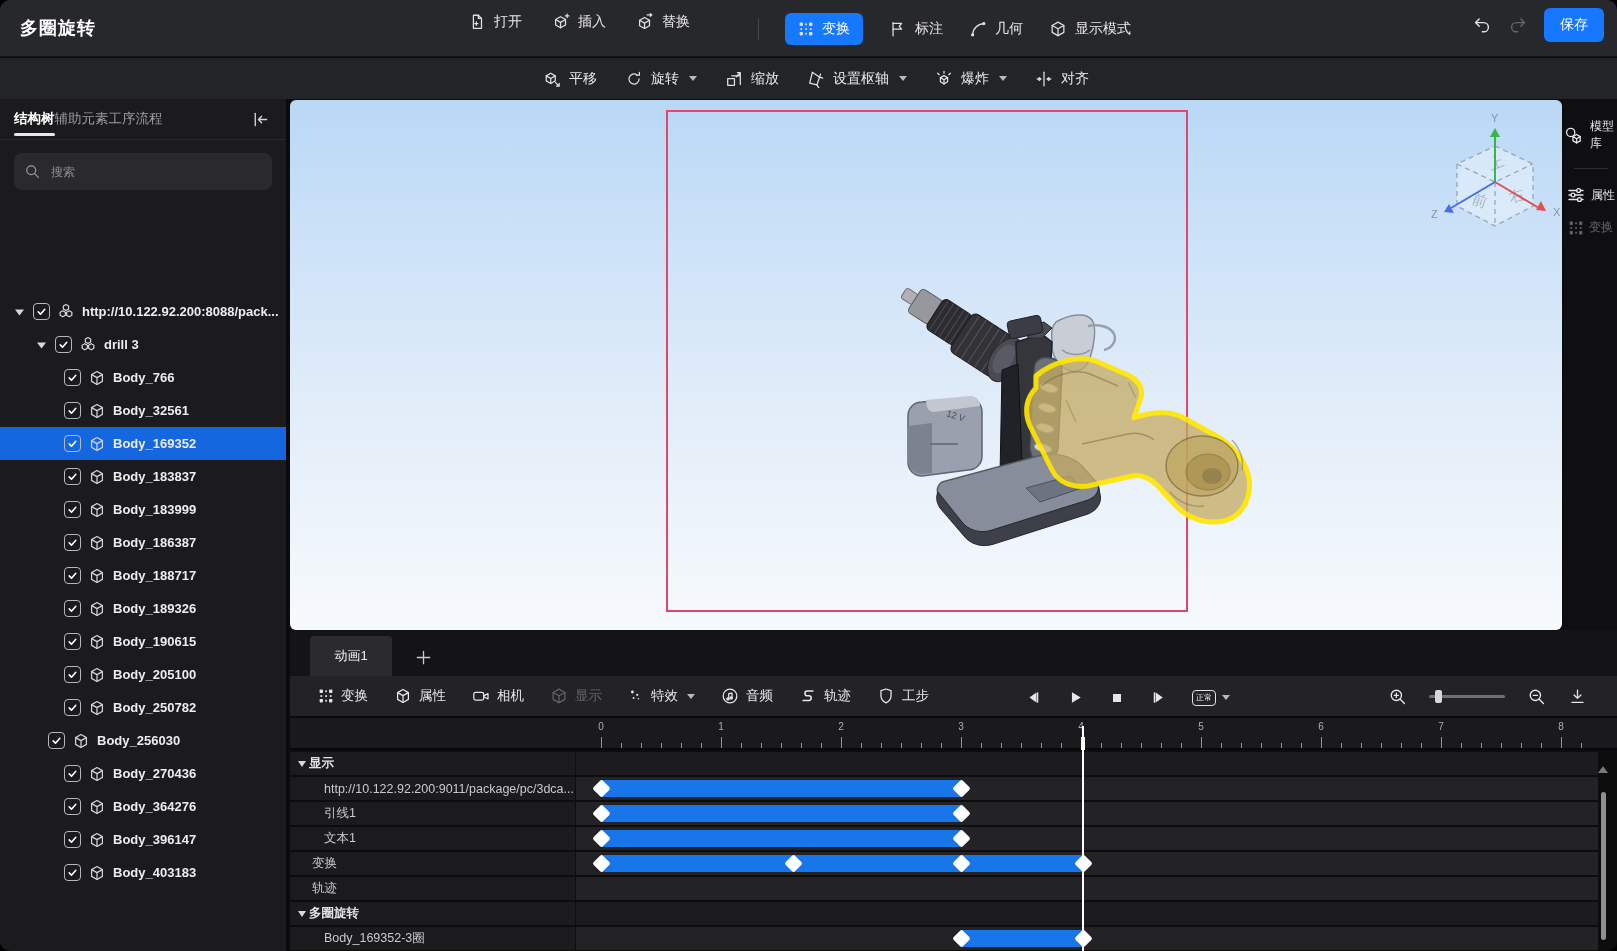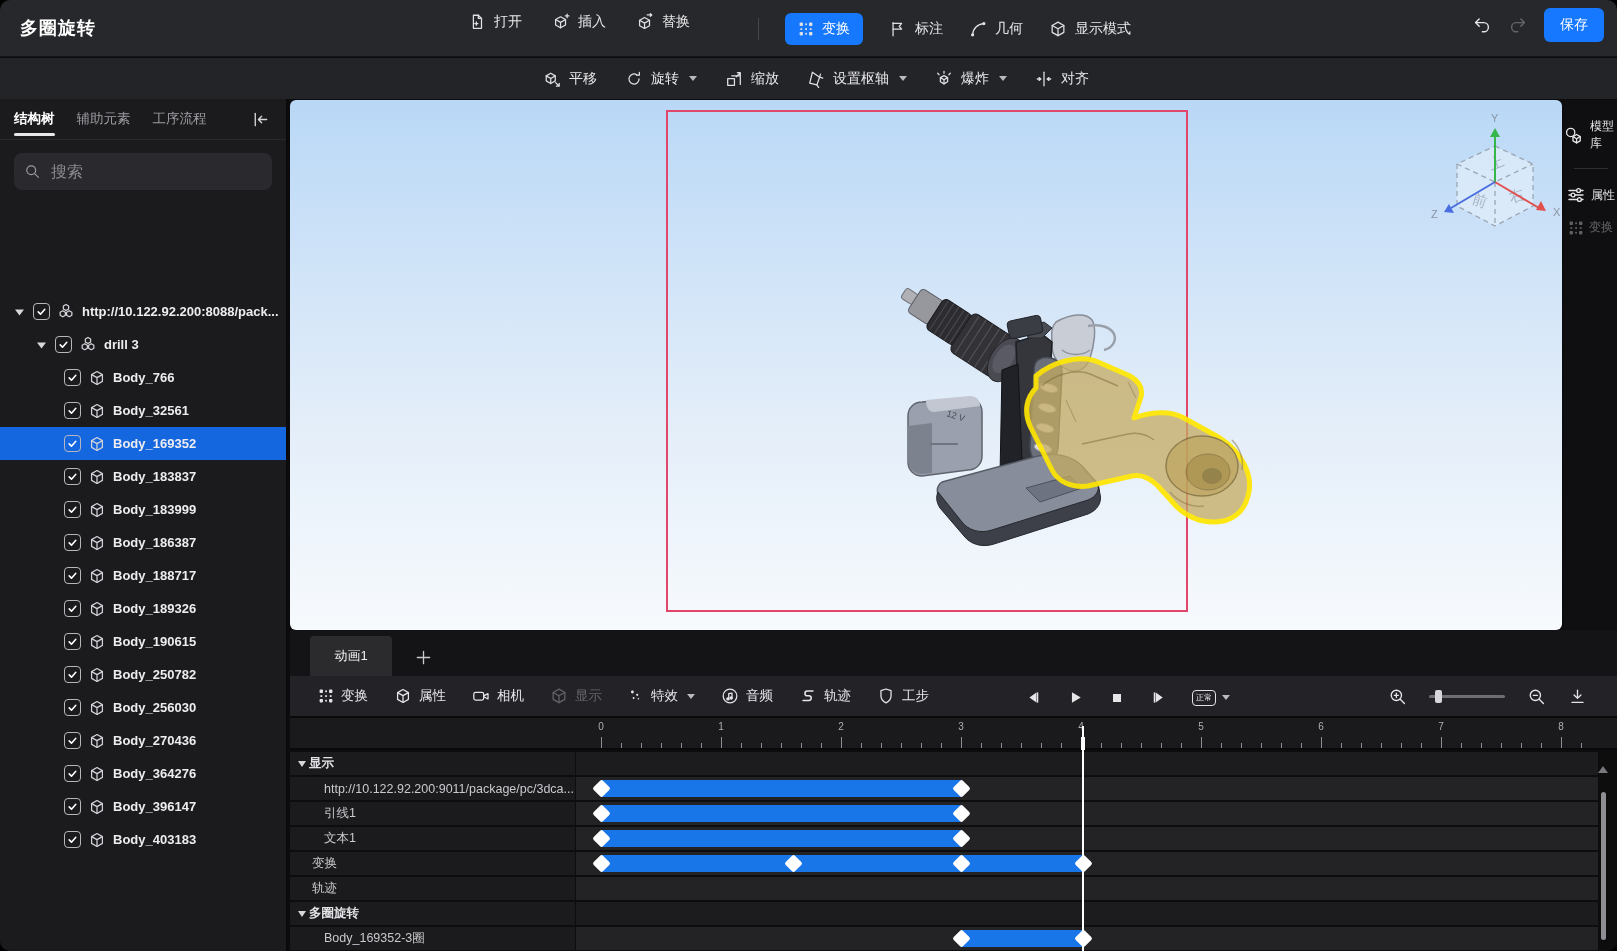--- a/index.html
+++ b/index.html
@@ -22,28 +22,28 @@
   .icon-btn.dim{opacity:.32;}
   #save-btn{background:#1677ff;color:#fff;font-size:14px;border-radius:6px;padding:8px 16px;cursor:pointer;}
 
   
   #subtoolbar{position:absolute;left:0;top:58px;width:100%;height:41px;background:#232428;display:flex;align-items:center;}
   #sub-btns{position:absolute;left:543px;display:flex;align-items:center;gap:28px;}
   .caret{width:0;height:0;border-left:4px solid transparent;border-right:4px solid transparent;border-top:5px solid #b9b9be;display:inline-block;margin-left:2px;}
 
   
   #sidebar{position:absolute;left:0;top:99px;width:288px;height:852px;background:#1b1b1e;border-right:2px solid #0a0a0b;}
-  #side-tabs{position:relative;height:41px;display:flex;align-items:center;gap:22px;padding:0 14px;border-bottom:1px solid #2a2a2e;}
+  #side-tabs{position:relative;height:41px;display:flex;align-items:center;padding:0 14px;border-bottom:1px solid #2a2a2e;}
   .side-tab{font-size:13.5px;color:#9c9ca2;cursor:pointer;position:relative;padding:10px 0;}
   .side-tab.active{color:#fff;font-weight:bold;}
   .side-tab.active:after{content:"";position:absolute;left:0;right:0;bottom:2px;height:3px;background:#e8e8ea;border-radius:2px;}
   #collapse-btn{position:absolute;right:16px;color:#d6d6da;cursor:pointer;}
   #search-wrap{margin:13px 14px;height:37px;background:#2a2a2e;border-radius:8px;display:flex;align-items:center;padding:0 10px;gap:8px;}
   #search-wrap .svgi{color:#9a9aa0;}
-  #search-input{flex:1;background:transparent;border:none;outline:none;color:#e8e8ea;font-size:16px;}
+  #search-input{flex:1;background:transparent;border:none;outline:none;color:#e8e8ea;font-size:12px;}
   #search-input::placeholder{color:#8a8a90;}
   #tree{position:absolute;left:0;top:196px;right:0;bottom:0;overflow:hidden;}
   .tree-row{position:relative;height:33px;display:flex;align-items:center;cursor:pointer;color:#ededf0;font-size:13px;font-weight:600;}
   .tree-row.selected{background:#1567df;}
   .tw{display:flex;align-items:center;gap:7px;}
   .expander{width:12px;display:flex;color:#d8d8dc;}
   .cb{width:17px;height:17px;border:1.5px solid #b6b6bd;border-radius:4px;display:flex;align-items:center;justify-content:center;flex:none;}
   .node-icon{color:#d2d2d8;display:flex;flex:none;}
 
   
@@ -480,25 +480,41 @@
               <svg width="11" height="11" viewBox="0 0 12 12" fill="none">
                 <path d="M2.4 6.4l2.5 2.5 4.7-5.3" stroke="#fff" stroke-width="1.7" stroke-linecap="round" stroke-linejoin="round"></path>
               </svg>
             </span>
             <span class="node-icon">
               <svg width="18" height="18" viewBox="0 0 20 20" fill="none" stroke="currentColor" stroke-width="1.4" stroke-linecap="round" stroke-linejoin="round">
                 <path d="M10 2.8l6 3.4v7.6l-6 3.4-6-3.4V6.2z"></path>
                 <path d="M4 6.2l6 3.4 6-3.4M10 9.6v7.6"></path>
               </svg>
             </span>
+            <span>Body_205100</span>
+          </div>
+        </div>
+        <div class="tree-row">
+          <div class="tw" style="padding-left: 64px;">
+            <span class="cb">
+              <svg width="11" height="11" viewBox="0 0 12 12" fill="none">
+                <path d="M2.4 6.4l2.5 2.5 4.7-5.3" stroke="#fff" stroke-width="1.7" stroke-linecap="round" stroke-linejoin="round"></path>
+              </svg>
+            </span>
+            <span class="node-icon">
+              <svg width="18" height="18" viewBox="0 0 20 20" fill="none" stroke="currentColor" stroke-width="1.4" stroke-linecap="round" stroke-linejoin="round">
+                <path d="M10 2.8l6 3.4v7.6l-6 3.4-6-3.4V6.2z"></path>
+                <path d="M4 6.2l6 3.4 6-3.4M10 9.6v7.6"></path>
+              </svg>
+            </span>
             <span>Body_250782</span>
           </div>
         </div>
         <div class="tree-row">
-          <div class="tw" style="padding-left: 64px;">
+          <div class="tw" style="padding-left: 48px;">
             <span class="cb">
               <svg width="11" height="11" viewBox="0 0 12 12" fill="none">
                 <path d="M2.4 6.4l2.5 2.5 4.7-5.3" stroke="#fff" stroke-width="1.7" stroke-linecap="round" stroke-linejoin="round"></path>
               </svg>
             </span>
             <span class="node-icon">
               <svg width="18" height="18" viewBox="0 0 20 20" fill="none" stroke="currentColor" stroke-width="1.4" stroke-linecap="round" stroke-linejoin="round">
                 <path d="M10 2.8l6 3.4v7.6l-6 3.4-6-3.4V6.2z"></path>
                 <path d="M4 6.2l6 3.4 6-3.4M10 9.6v7.6"></path>
               </svg>

